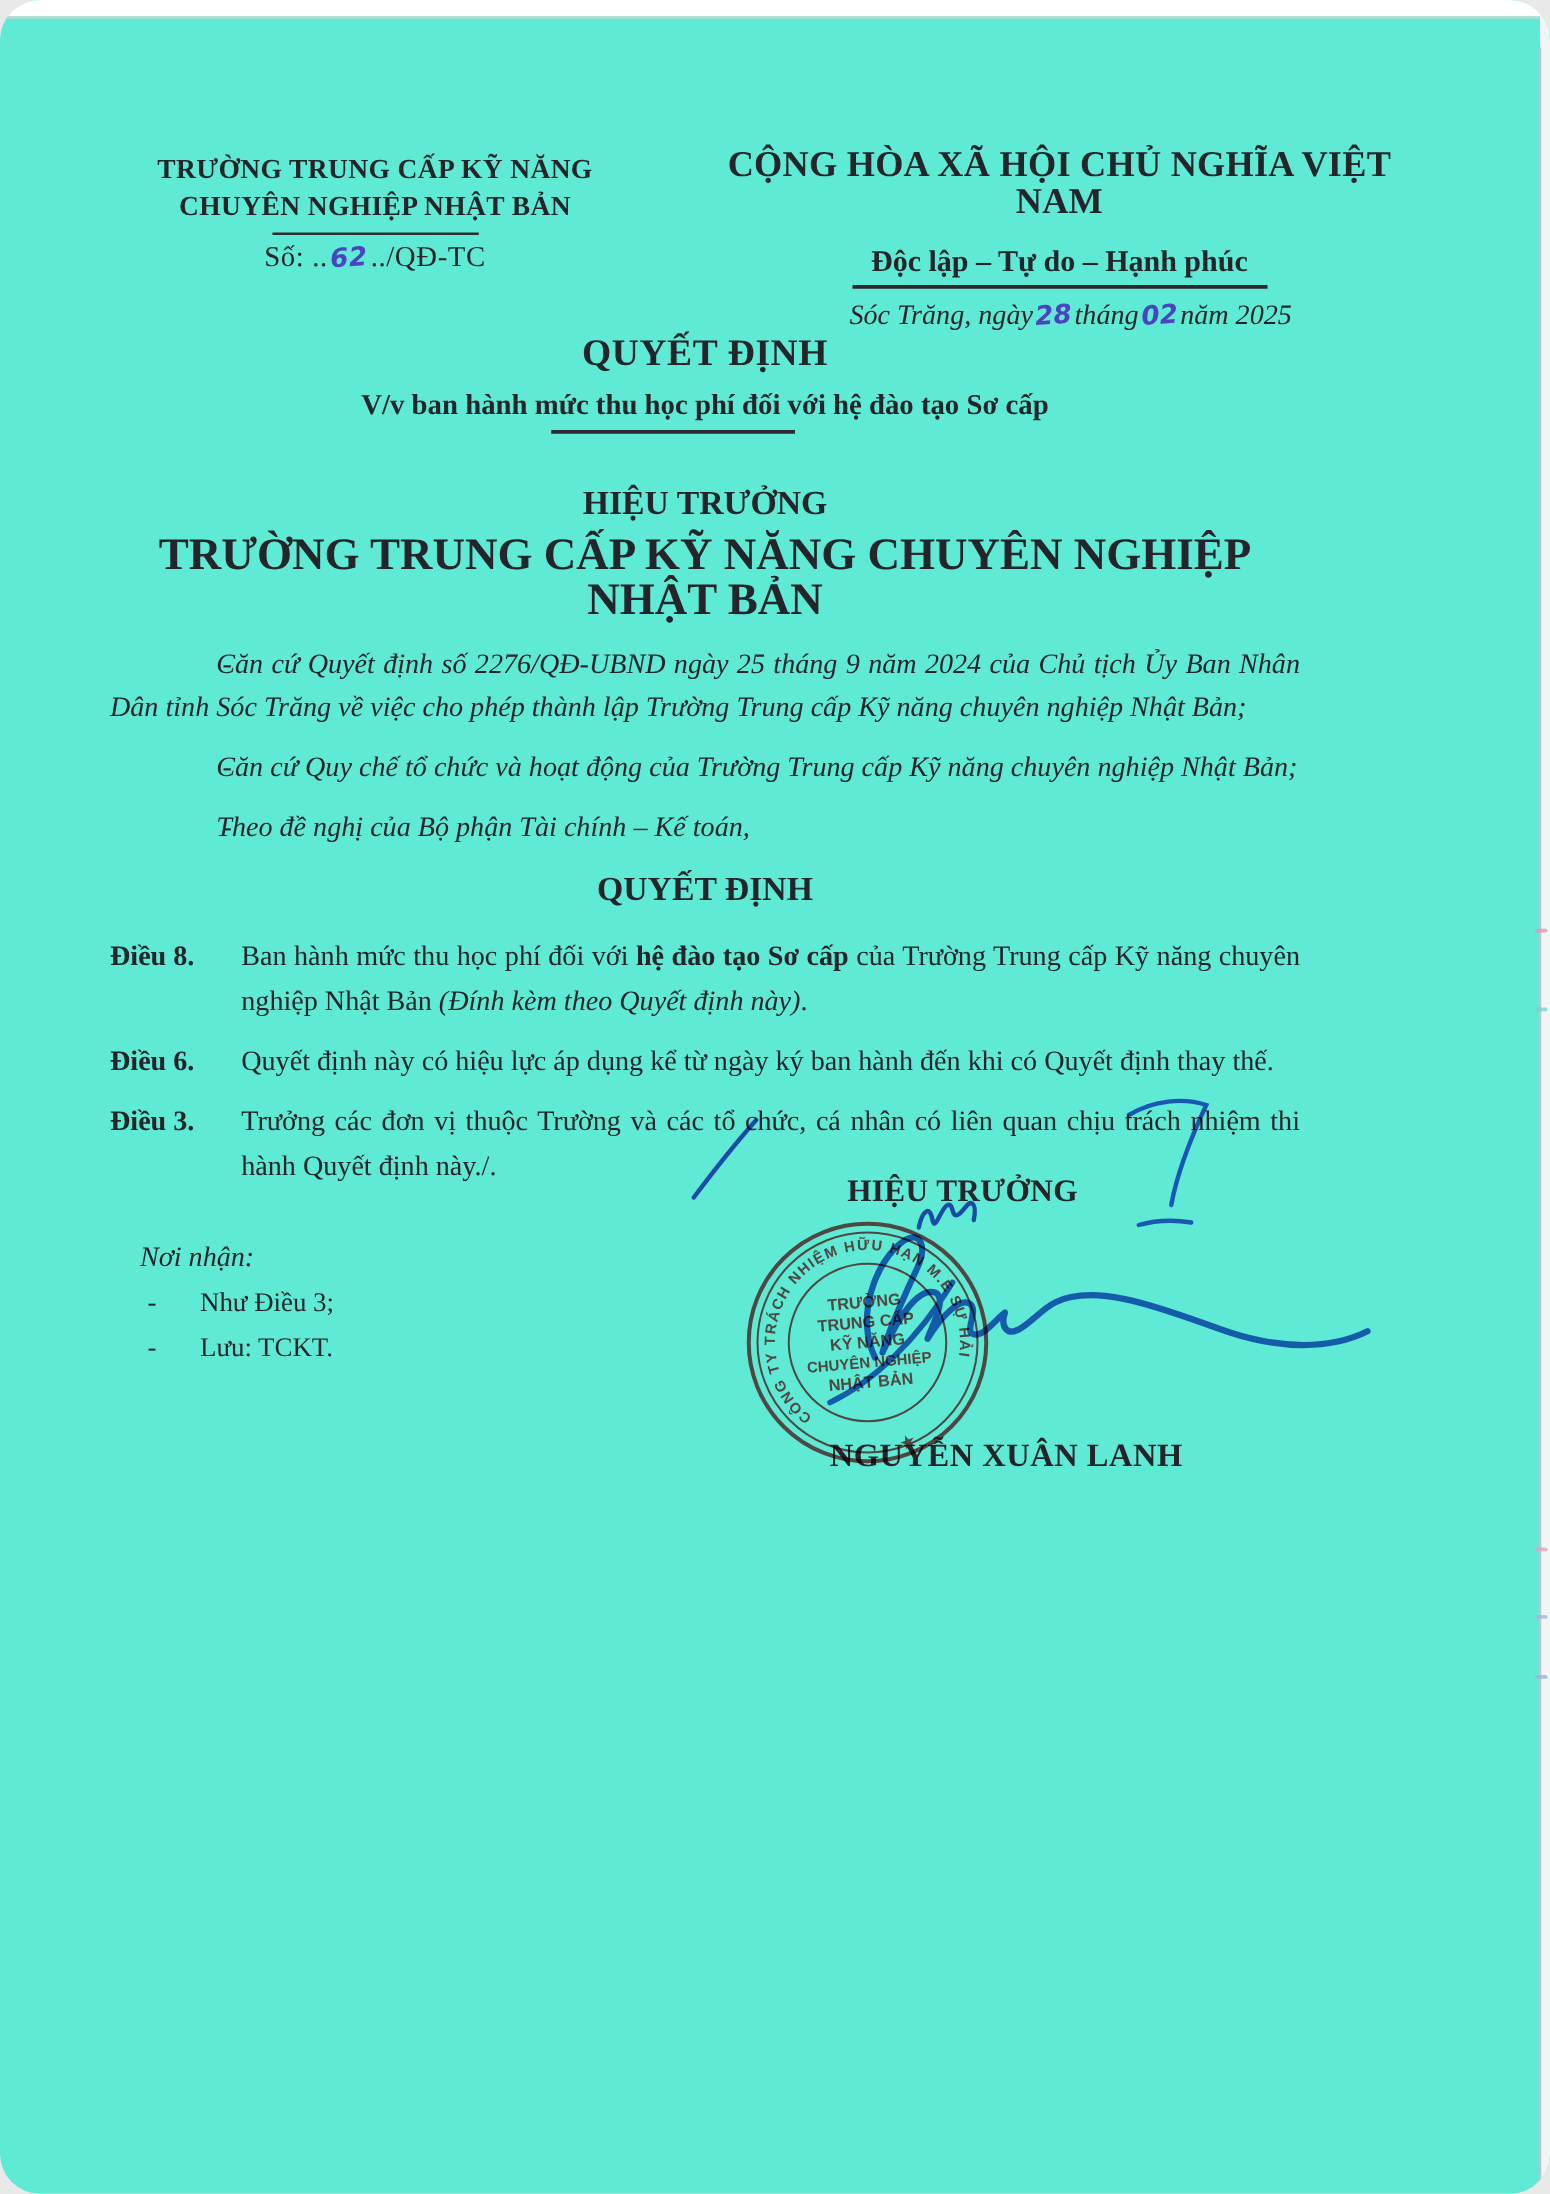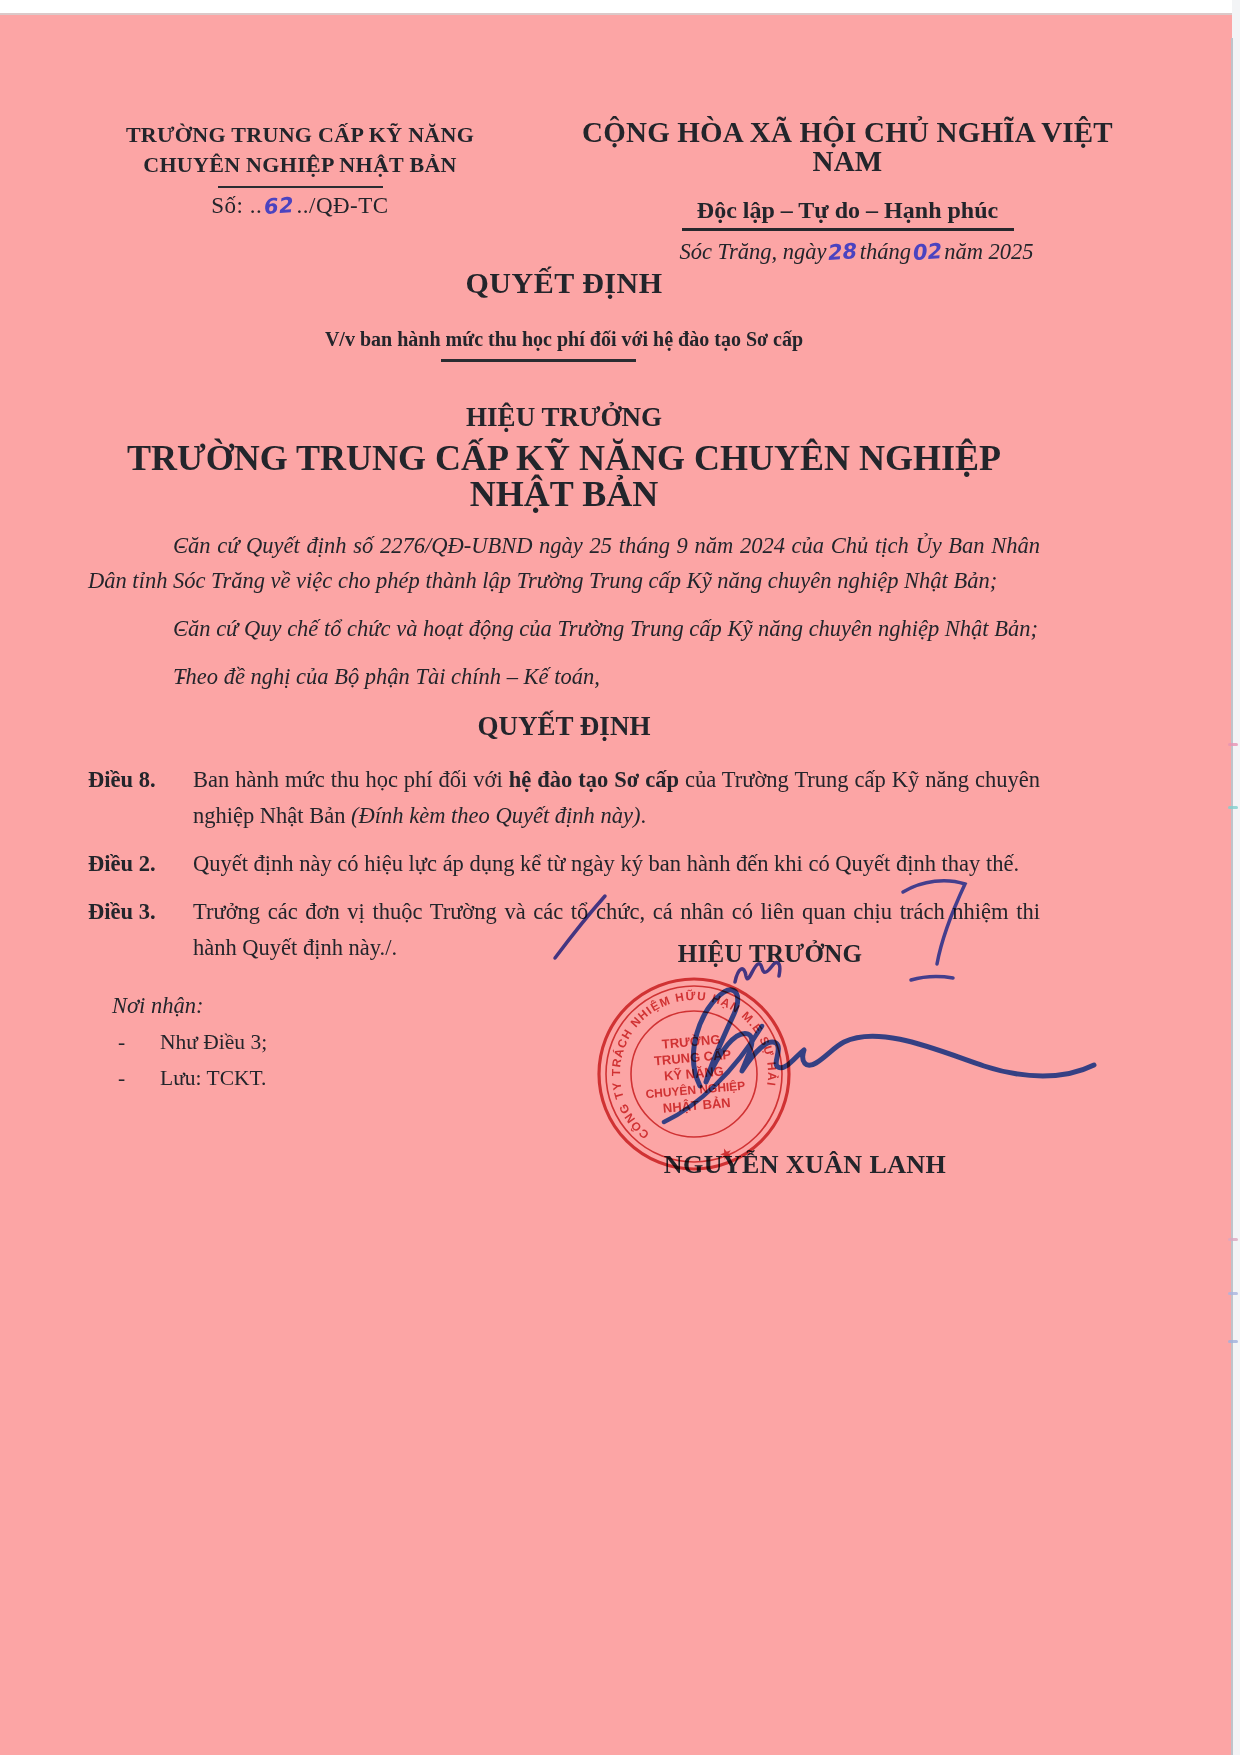--- a/index.html
+++ b/index.html
@@ -1,20 +1,21 @@
 <!DOCTYPE html>
 <html><head>
 <meta charset="utf-8">
 <style>
   html,body{margin:0;padding:0;background:#e9e9e9;}
   .page{
     position:relative;width:1240px;height:1755px;overflow:hidden;
-    background:#fca5a5;
+    background:#5eead4;
     font-family:"Liberation Serif","DejaVu Serif",serif;
     color:#23252b;
+    border-radius:32px;
   }
   
   .scan-top{position:absolute;left:0;top:0;width:100%;height:13px;background:#ffffff;}
   .scan-topline{position:absolute;left:0;top:13px;width:100%;height:2px;background:#d2d2d2;opacity:.8;}
   .scan-right-strip{position:absolute;right:0;top:0;width:8px;height:100%;background:#f3f4f6;}
   .scan-rightline{position:absolute;left:1231px;top:38px;width:2px;height:1717px;background:#bfc3ca;}
   .tick{position:absolute;left:1228px;width:10px;height:3px;border-radius:2px;opacity:.8;}
   
   .hdr-left{position:absolute;left:100px;top:120px;width:400px;text-align:center;}
   .hdr-left .org{font-weight:bold;font-size:22px;line-height:30px;letter-spacing:.3px;}
@@ -23,21 +24,21 @@
   .hdr-right{position:absolute;left:570px;top:118px;width:555px;text-align:center;}
   .nat{font-weight:bold;font-size:29px;line-height:29px;letter-spacing:.2px;}
   .motto{font-weight:bold;font-size:24px;line-height:30px;margin-top:19px;}
   .rule-motto{width:332px;height:2.5px;background:#26282d;margin:3px auto 0;}
   .dateline{font-style:italic;font-size:22.5px;margin-top:8px;padding-left:18px;}
   .hand{color:#4b43c0;font-family:"DejaVu Sans",sans-serif;font-style:italic;font-size:21px;
         display:inline-block;transform:rotate(-4deg);margin:0 2px;font-weight:bold;}
   
   .content{position:absolute;left:88px;top:265px;width:952px;}
   .title1{text-align:center;font-weight:bold;font-size:30px;line-height:36px;letter-spacing:.5px;}
-  .subject{text-align:center;font-weight:bold;font-size:20px;line-height:30px;margin-top:23px;}
+  .subject{text-align:center;font-weight:bold;font-size:23px;line-height:30px;margin-top:8px;}
   .rule-subject{width:195px;height:2.5px;background:#2a2c31;margin:5px auto 0;transform:translateX(-26px);}
   .issuer-role{text-align:center;font-weight:bold;font-size:27px;margin-top:38px;line-height:34px;}
   .issuer-org{text-align:center;font-weight:bold;font-size:36px;margin-top:6px;line-height:36px;}
   .preamble{margin-top:16px;}
   .preamble p{margin:0 0 13px 0;font-style:italic;font-size:22.5px;line-height:35px;
               text-align:justify;text-indent:45px;}
   .pm{display:inline-block;width:40px;font-style:normal;}
   .title2{text-align:center;font-weight:bold;font-size:27px;margin-top:14px;line-height:36px;}
   .articles{margin-top:18px;}
   .art{display:flex;margin-bottom:12px;}
@@ -105,21 +106,21 @@
     </div>
 
     <div class="title2">QUYẾT ĐỊNH</div>
 
     <div class="articles">
       <div class="art">
         <div class="alabel">Điều 8.</div>
         <div class="abody"><span>Ban hành mức thu học phí đối với </span><span class="bseg">hệ đào tạo Sơ cấp</span><span> của Trường Trung cấp Kỹ năng chuyên nghiệp Nhật Bản </span><span class="iseg">(Đính kèm theo Quyết định này)</span><span>.</span></div>
       </div>
       <div class="art">
-        <div class="alabel">Điều 2.</div>
+        <div class="alabel">Điều 6.</div>
         <div class="abody">Quyết định này có hiệu lực áp dụng kể từ ngày ký ban hành đến khi có Quyết định thay thế.</div>
       </div>
       <div class="art">
         <div class="alabel">Điều 3.</div>
         <div class="abody">Trưởng các đơn vị thuộc Trường và các tổ chức, cá nhân có liên quan chịu trách nhiệm thi hành Quyết định này./.</div>
       </div>
     </div>
   </div>
 
   <div class="recipients">

